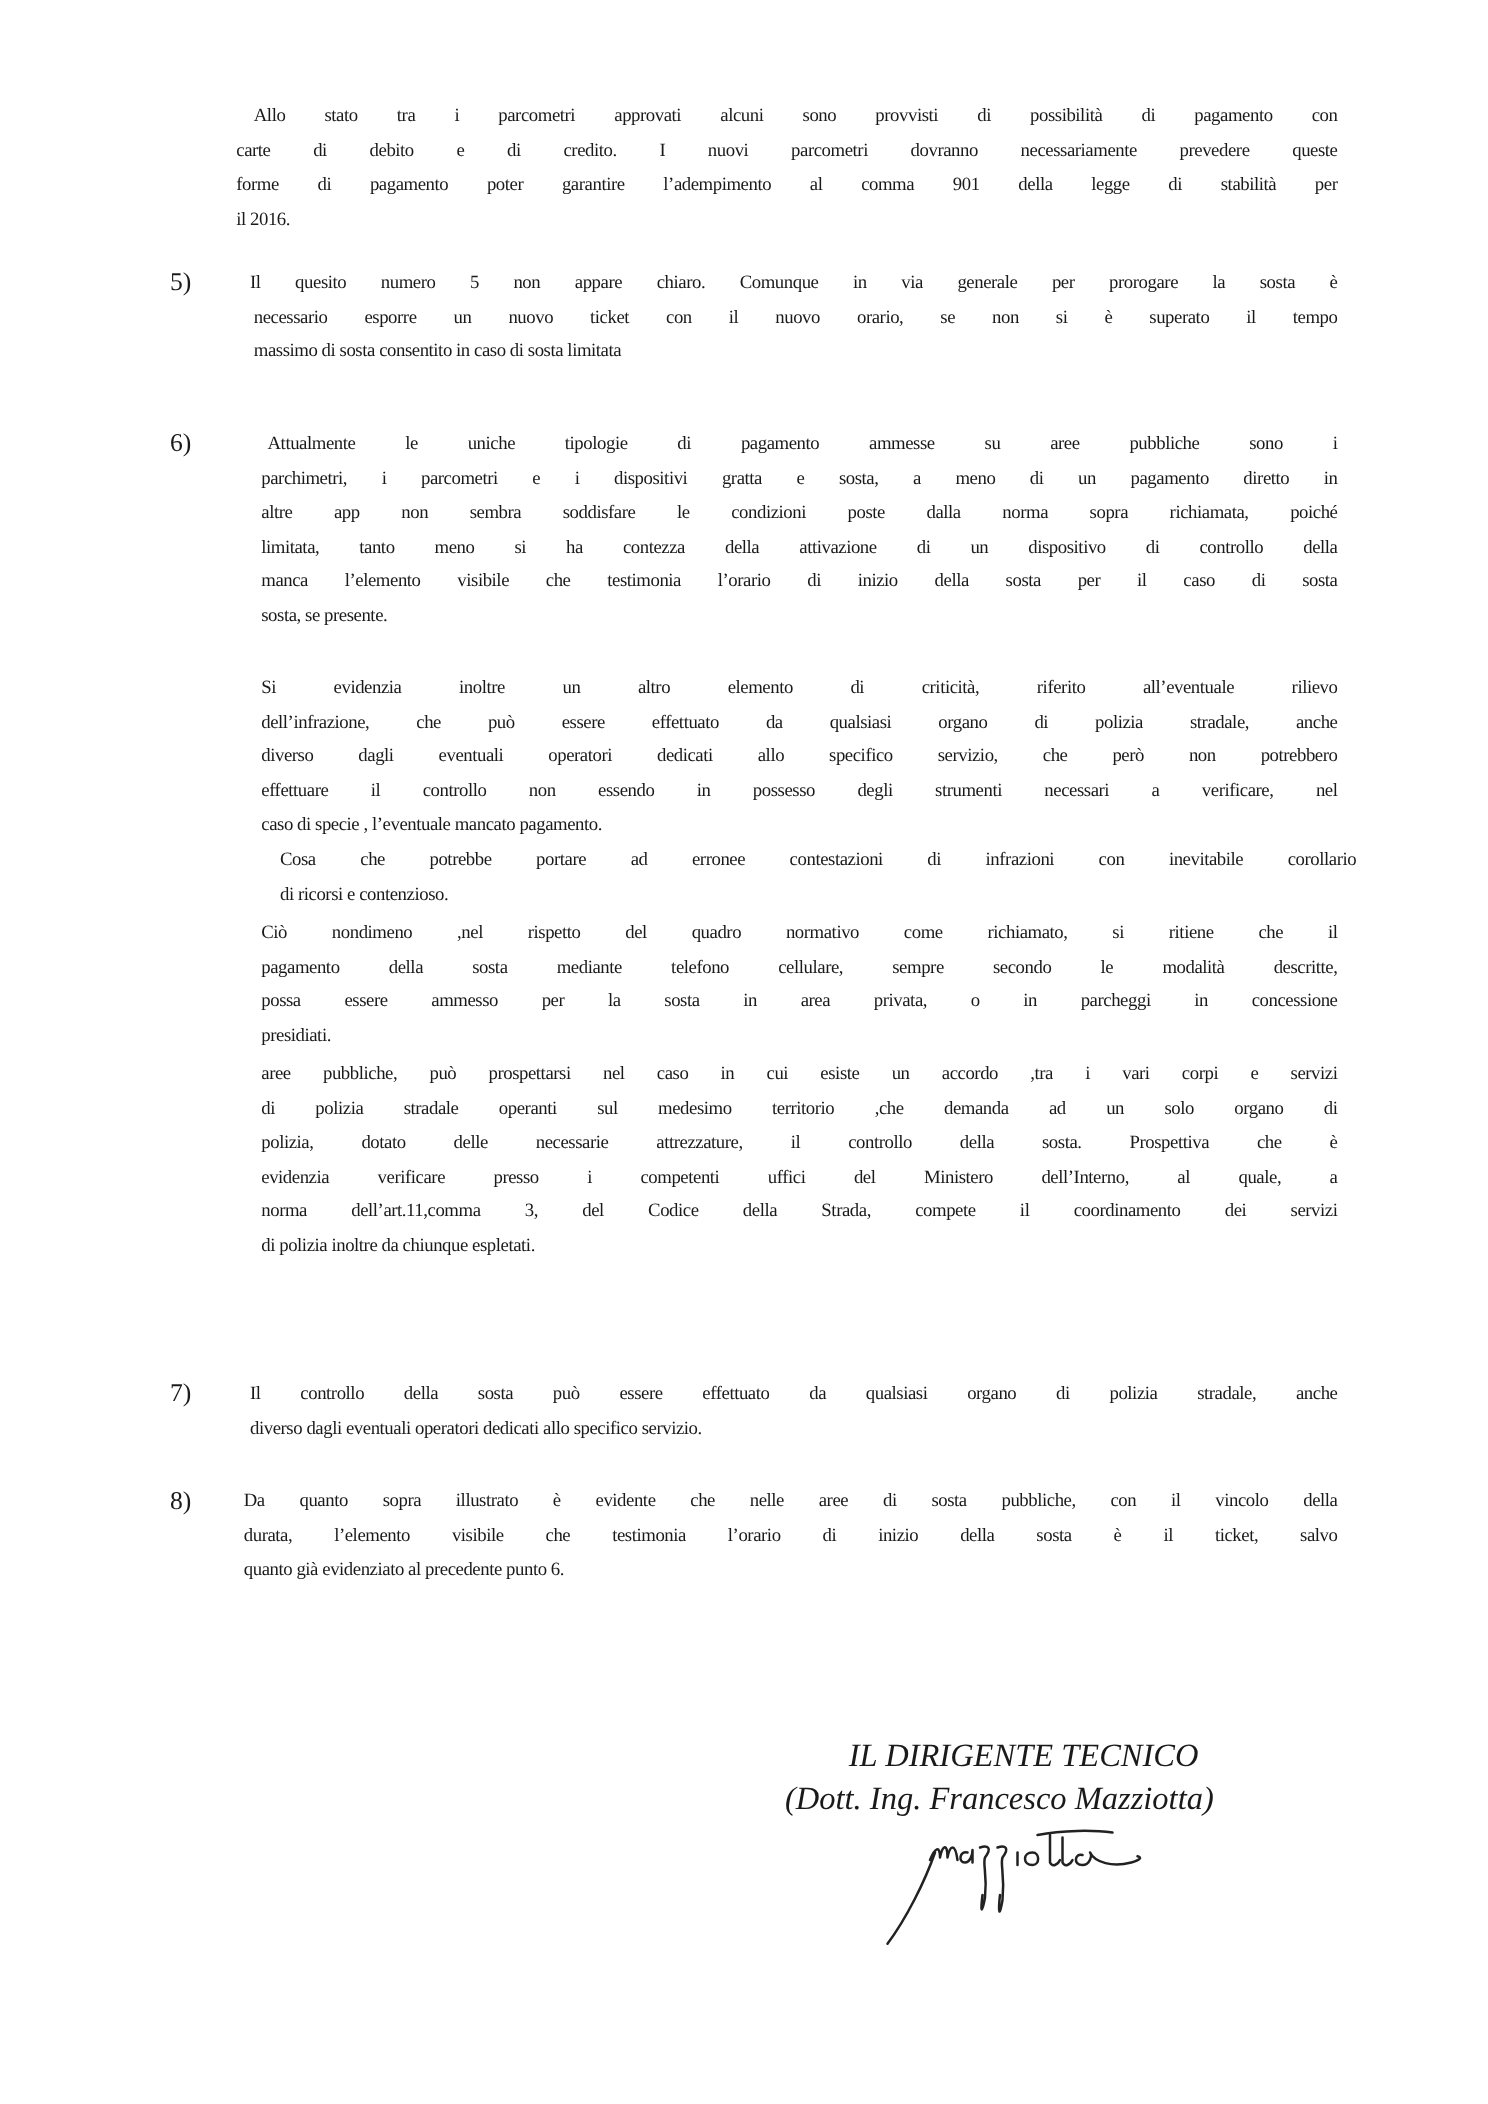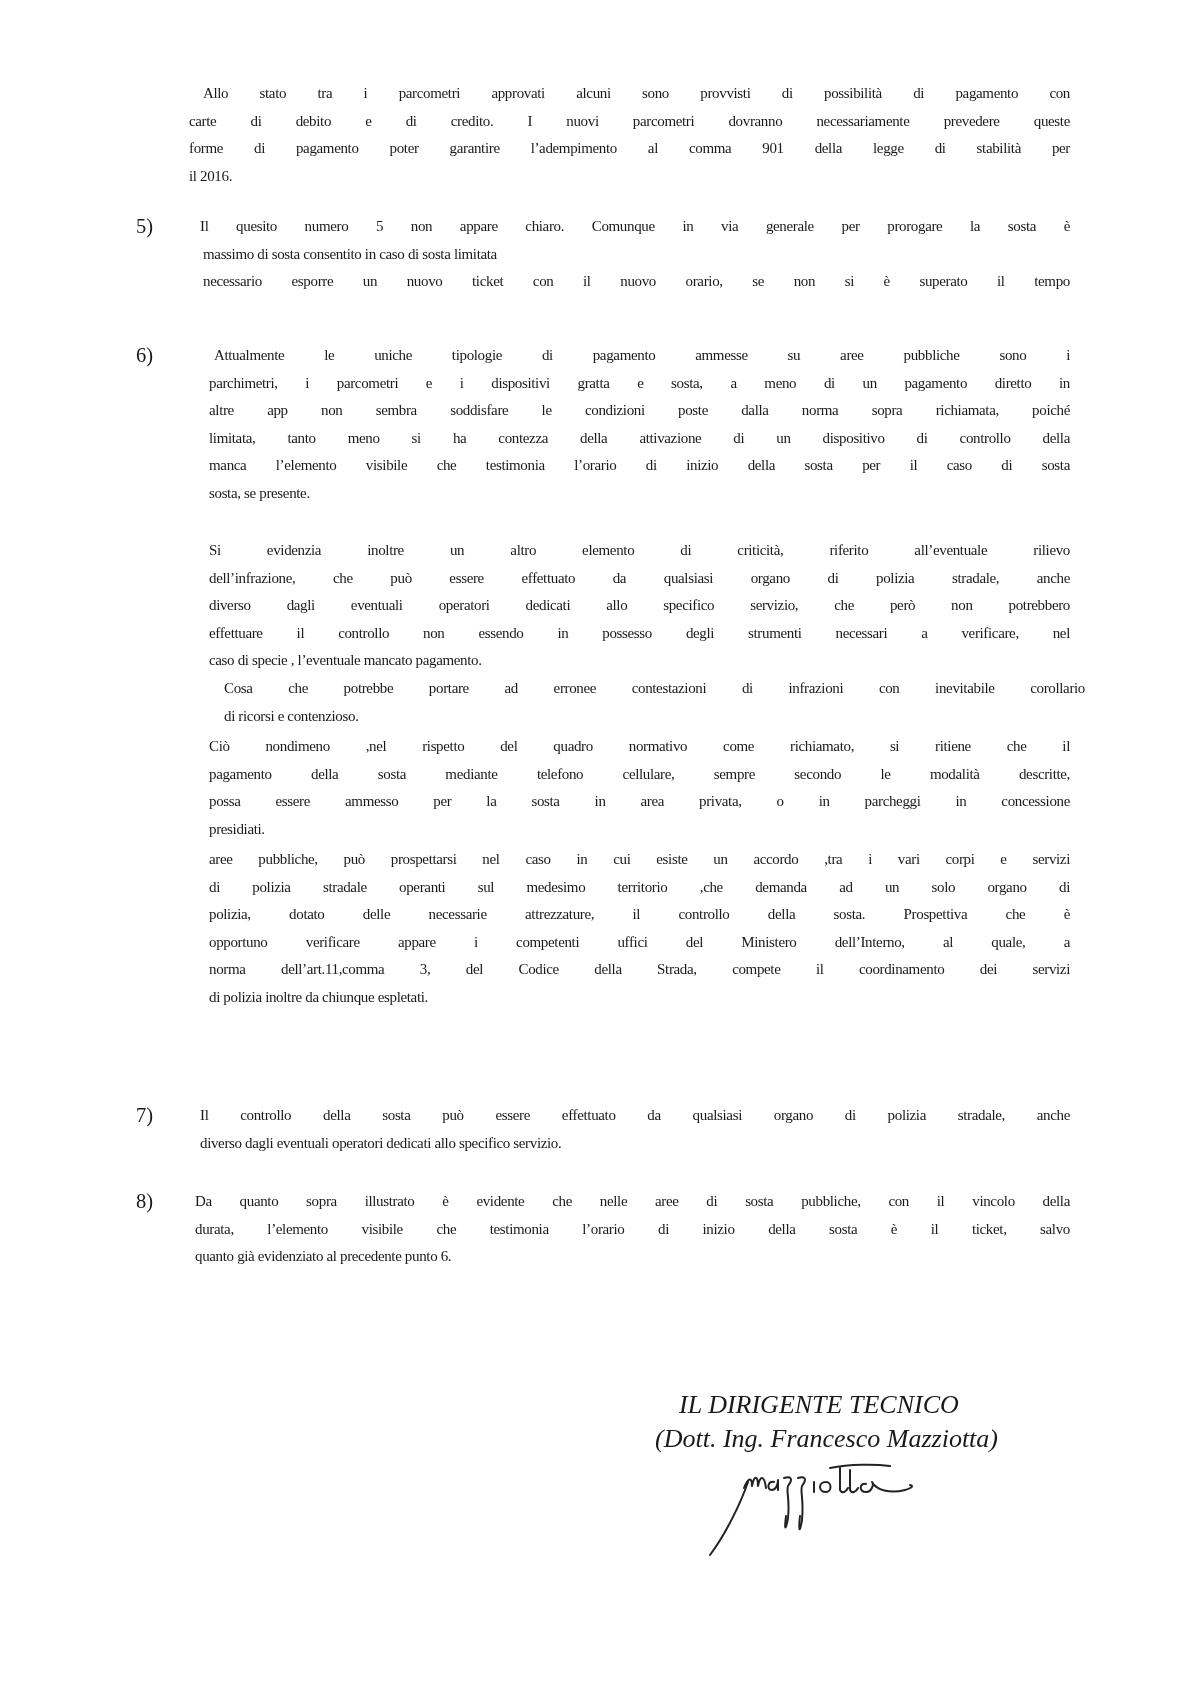--- a/index.html
+++ b/index.html
@@ -61,22 +61,22 @@
   <div class="para" style="left:203px; top:80px; width:867px;">
     <span class="line">Allo stato tra i parcometri approvati alcuni sono provvisti di possibilità di pagamento con</span>
     <span class="line" style="margin-left:-14px;">carte di debito e di credito. I nuovi parcometri  dovranno necessariamente prevedere queste</span>
     <span class="line" style="margin-left:-14px;">forme di pagamento poter garantire l’adempimento al comma 901 della legge di stabilità per</span>
     <span class="line last" style="margin-left:-14px;">il 2016.</span>
   </div>
 
   <div class="num" style="top:213px;">5)</div>
   <div class="para" style="left:200px; top:213px; width:870px;">
     <span class="line">Il quesito numero 5 non appare chiaro. Comunque in via generale per prorogare la sosta è</span>
+    <span class="line" style="margin-left:3px;">necessario esporre un nuovo ticket con il nuovo orario, se non si è superato il tempo</span>
     <span class="line last" style="margin-left:3px;">massimo di sosta consentito in caso di sosta limitata</span>
-    <span class="line" style="margin-left:3px;">necessario esporre un nuovo ticket con il nuovo orario, se non si è superato il tempo</span>
   </div>
 
   <div class="num" style="top:342px;">6)</div>
   <div class="para" style="left:214px; top:342px; width:856px;">
     <span class="line">Attualmente le uniche tipologie di pagamento ammesse su aree pubbliche sono i</span>
     <span class="line" style="margin-left:-5px;">parchimetri, i   parcometri e i dispositivi gratta e sosta, a meno di un pagamento diretto  in</span>
     <span class="line" style="margin-left:-5px;">altre app non sembra soddisfare le condizioni poste dalla norma sopra richiamata, poiché</span>
     <span class="line" style="margin-left:-5px;">limitata, tanto meno si ha contezza della attivazione di un dispositivo di controllo della</span>
     <span class="line" style="margin-left:-5px;">manca l’elemento visibile che testimonia l’orario di inizio della sosta per il caso di sosta</span>
     <span class="line last" style="margin-left:-5px;">sosta, se presente.</span>
@@ -99,40 +99,40 @@
     <span class="line">Ciò nondimeno ,nel rispetto del quadro normativo come richiamato, si ritiene che il</span>
     <span class="line">pagamento della sosta mediante telefono cellulare, sempre secondo le modalità descritte,</span>
     <span class="line">possa essere ammesso per la sosta in area privata, o in parcheggi in concessione</span>
     <span class="line last">presidiati.</span>
   </div>
 
   <div class="para" style="left:209px; top:846px; width:861px;">
     <span class="line">aree pubbliche, può prospettarsi nel caso in cui esiste un accordo ,tra i vari corpi  e servizi</span>
     <span class="line">di polizia stradale operanti sul medesimo territorio ,che  demanda ad un solo organo di</span>
     <span class="line">polizia, dotato delle necessarie attrezzature, il controllo della sosta. Prospettiva che è</span>
-    <span class="line">opportuno verificare appare i competenti uffici del Ministero dell’Interno, al quale, a</span>
+    <span class="line">evidenzia verificare presso i competenti uffici del Ministero dell’Interno, al quale, a</span>
     <span class="line">norma dell’art.11,comma 3, del Codice della Strada, compete il coordinamento dei servizi</span>
     <span class="line last">di polizia inoltre da chiunque espletati.</span>
   </div>
 
   <div class="num" style="top:1102px;">7)</div>
   <div class="para" style="left:200px; top:1102px; width:870px;">
     <span class="line">Il controllo della sosta può essere effettuato da qualsiasi organo di polizia stradale, anche</span>
     <span class="line last">diverso dagli eventuali operatori dedicati allo specifico servizio.</span>
   </div>
 
   <div class="num" style="top:1188px;">8)</div>
   <div class="para" style="left:195px; top:1188px; width:875px;">
     <span class="line">Da quanto sopra illustrato è evidente che nelle aree di sosta pubbliche, con il vincolo della</span>
     <span class="line">durata,  l’elemento visibile che testimonia l’orario di inizio della sosta è il ticket, salvo</span>
     <span class="line last">quanto già evidenziato al precedente punto 6.</span>
   </div>
 
   <div class="signature-block" style="left:679px; top:1390px;">IL DIRIGENTE TECNICO</div>
-  <div class="signature-block" style="left:655px; top:1424px;">(Dott. Ing. Francesco Mazziotta)</div>
+  <div class="signature-block" style="left:628px; top:1424px;">(Dott. Ing. Francesco Mazziotta)</div>
 
   <svg class="signature" style="left:700px; top:1460px;" width="280" height="100" viewBox="0 0 280 100">
     <g fill="none" stroke="#222" stroke-width="2" stroke-linecap="round" stroke-linejoin="round">
 
       <path d="M10 95 C 25 75, 40 45, 48 22"></path>
 
       <path d="M44 28 C 48 18, 52 16, 52 26 C 54 16, 58 14, 58 26 C 60 16, 64 14, 66 28"></path>
 
       <path d="M74 22 C 68 20, 66 30, 72 30 C 76 30, 78 24, 78 20 L 78 30"></path>
 

